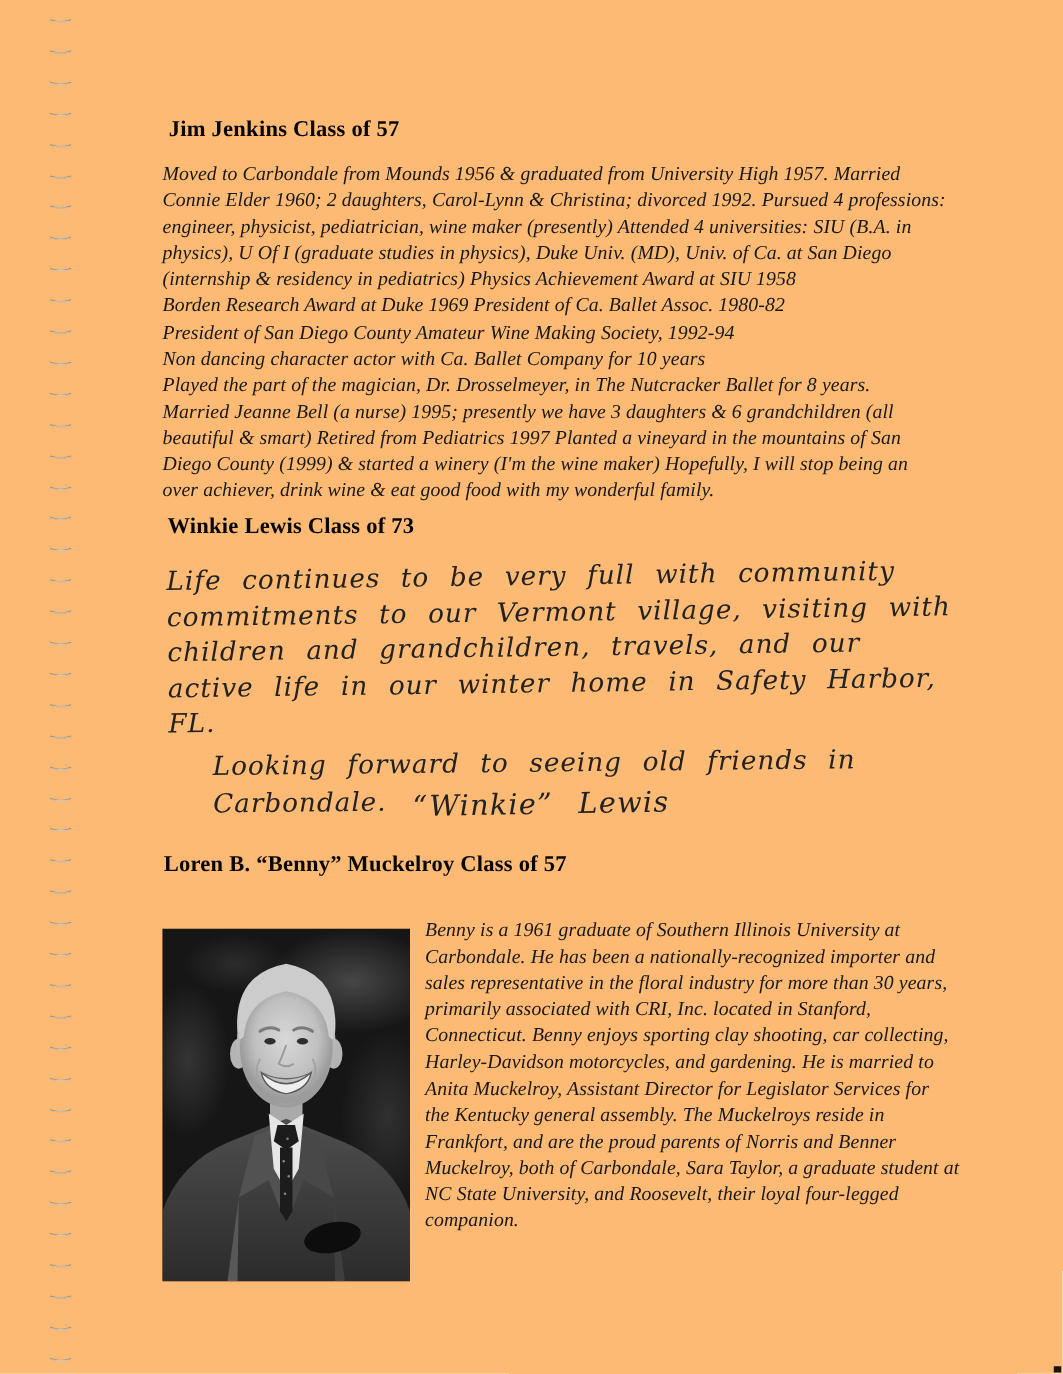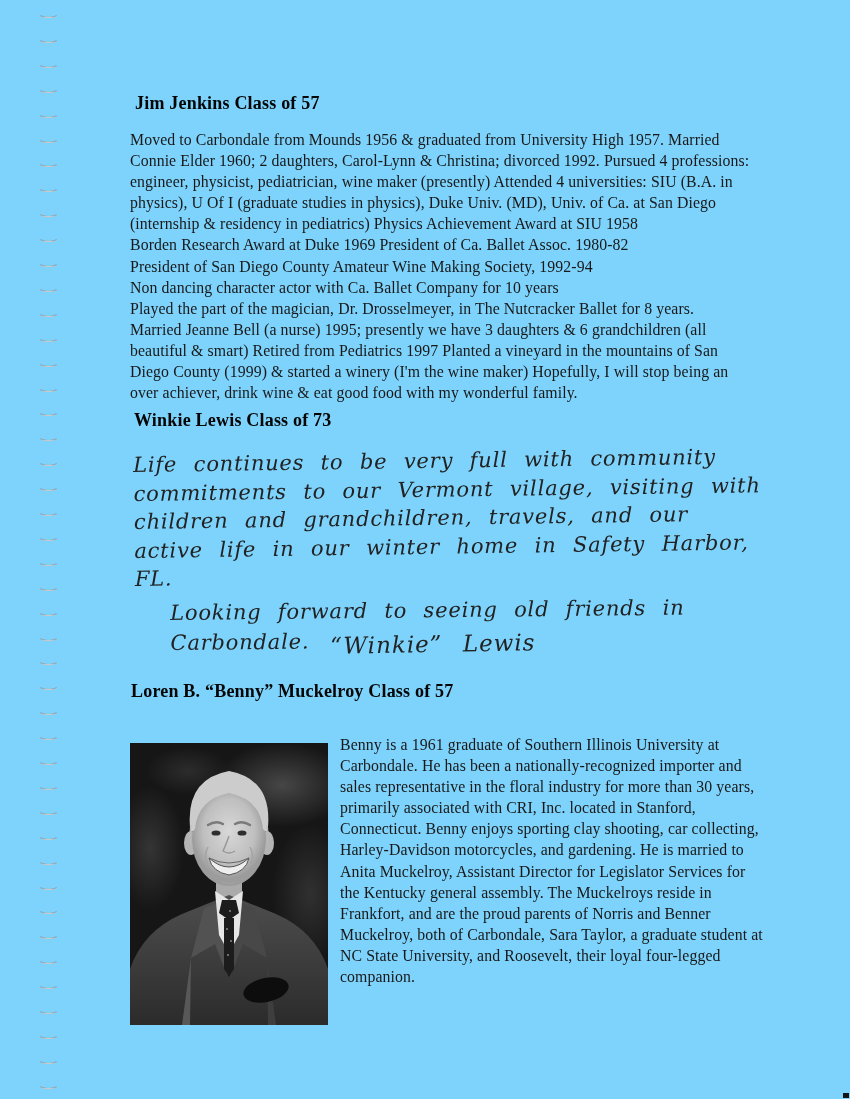--- a/index.html
+++ b/index.html
@@ -1,21 +1,21 @@
 <!DOCTYPE html>
 <html><head>
 <meta charset="utf-8">
 <style>
   html,body { margin:0; padding:0; }
   body {
     width:850px; height:1099px; position:relative; overflow:hidden;
     background:#ffffff;
     font-family:"Liberation Serif", serif;
   }
-  .page { position:absolute; inset:0; background:#7dd3fc;padding-left:10px; }
+  .page { position:absolute; inset:0; background:#fdba74;padding-left:10px; }
 
   
   .binding-arc {
     position:absolute; left:38px; width:21px; height:10px;
     box-sizing:border-box;
     border:1.5px solid transparent;
     border-bottom-color:#8d8d8d;
     border-radius:50%;
     filter:blur(.2px);
   }
@@ -26,21 +26,21 @@
 
   .bio-heading {
     position:absolute; margin:0;
     font-size:18px; font-weight:bold; color:#050505;
     letter-spacing:.2px; white-space:nowrap;
   }
 
   .typed {
     position:absolute; margin:0;
     font-size:15.8px; line-height:21.1px; color:#181818;
-    white-space:pre-line; letter-spacing:.1px;
+    white-space:pre-line; letter-spacing:.1px;font-style:italic;
   }
 
   .handwriting {
     position:absolute; margin:0;
     font-family:"DejaVu Serif", serif; font-style:italic;
     color:#222; white-space:pre-line;
   }
   .hw-para1 {
     left:133px; top:451px; font-size:21px; line-height:28.5px;
     word-spacing:9px; letter-spacing:.8px;

